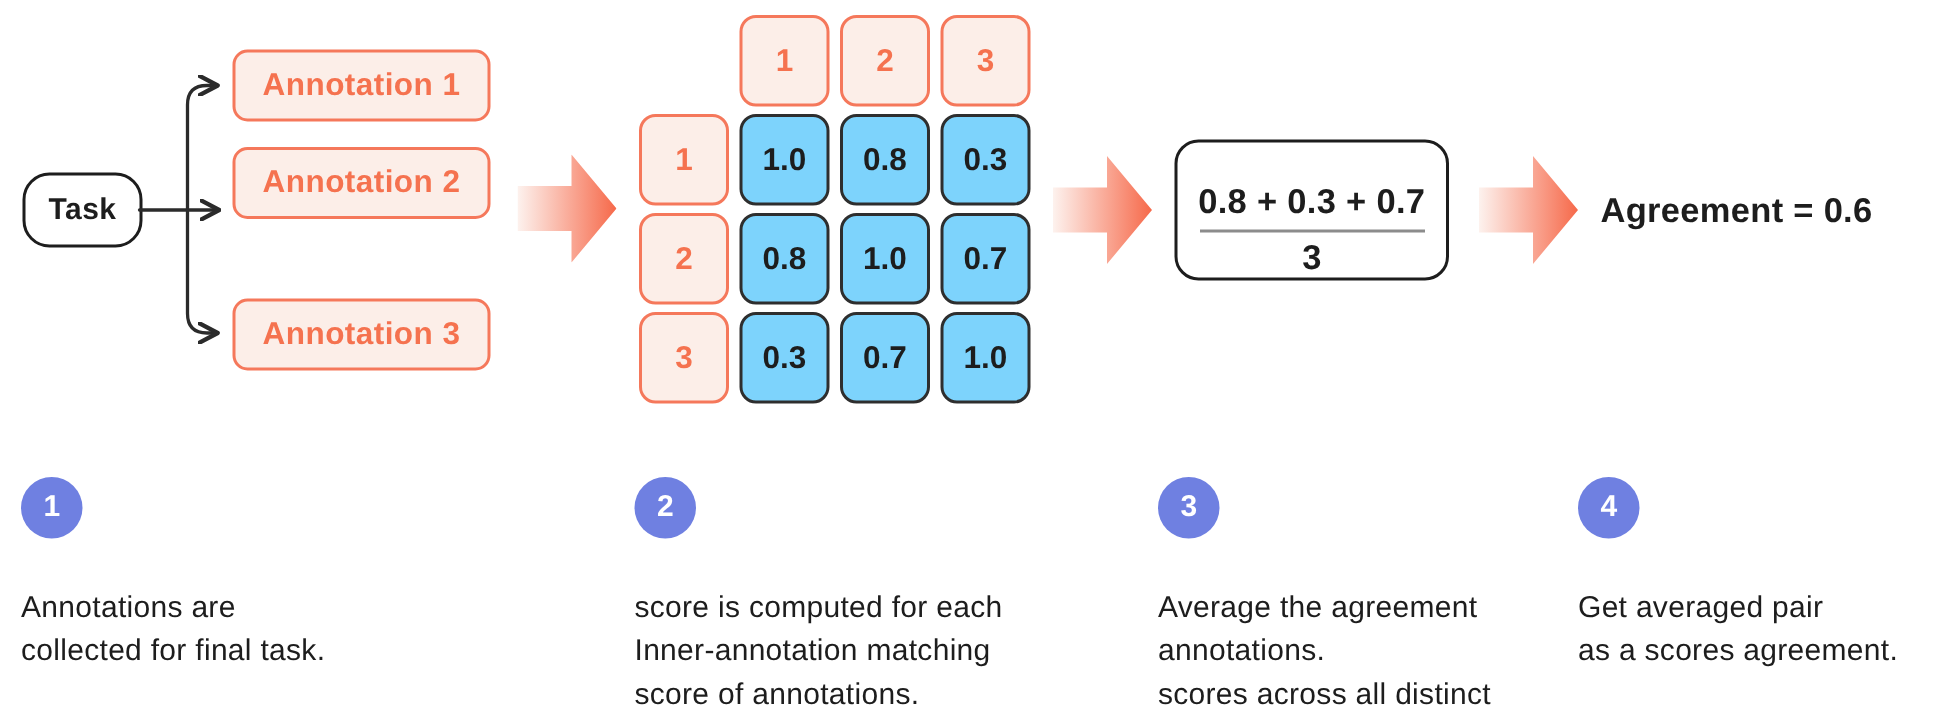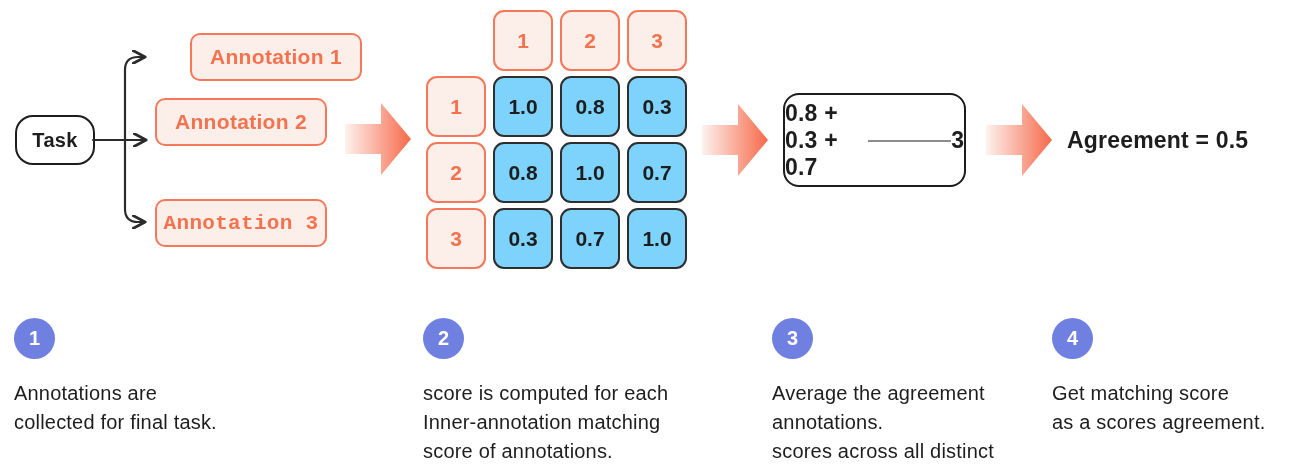--- a/index.html
+++ b/index.html
@@ -41,23 +41,23 @@
     left: 155px;
     width: 172px; height: 48px;
     border: 2px solid #f5785b;
     border-radius: 10px;
     background: #fceee8;
     display: flex; align-items: center; justify-content: center;
     color: #f5724f;
     font-size: 21px; font-weight: 700;
     letter-spacing: 0.3px;
   }
-  .annotation-1 { top: 33px; margin-left: 35px; }
+  .annotation-1 { top: 33px; }
   .annotation-2 { top: 98px; }
-  .annotation-3 { top: 199px; font-family: Liberation Mono, monospace; }
+  .annotation-3 { top: 199px; }
 
   
   .big-arrow { position: absolute; }
   .big-arrow-1 { left: 345px; top: 103px; }
   .big-arrow-2 { left: 702px; top: 104px; }
   .big-arrow-3 { left: 986px; top: 104px; }
 
   
   .matrix {
     position: absolute;
@@ -86,21 +86,21 @@
   }
 
   
   .formula-box {
     position: absolute;
     left: 783px; top: 93px;
     width: 183px; height: 94px;
     border: 2px solid #1d1d1d;
     border-radius: 16px;
     background: #ffffff;
-    display: flex; flex-direction: row;
+    display: flex; flex-direction: column;
     align-items: center; justify-content: flex-end;
   }
   .formula-numer {
     font-size: 23px; font-weight: 700;
     letter-spacing: 0.2px;
   }
   .frac-line {
     width: 150px; height: 2px;
     background: #8c8c8c;
     margin: 5px 0 3px 0;
@@ -125,21 +125,21 @@
   .step-4 { left: 1052px; }
   .step-circle {
     width: 41px; height: 41px;
     border-radius: 50%;
     background: #6f80e1;
     color: #ffffff;
     display: flex; align-items: center; justify-content: center;
     font-size: 20px; font-weight: 700;
   }
   .step-lines {
-    margin-top: 20px;
+    margin-top: 32px;
     font-size: 20px;
     line-height: 29px;
     color: #1d1d1d;
     letter-spacing: 0.2px;
     white-space: nowrap;
   }
 </style>
 </head>
 <body>
 
@@ -213,21 +213,21 @@
     <div class="cell val">0.7</div>
     <div class="cell val">1.0</div>
   </div>
 
   <div class="formula-box">
     <div class="formula-numer">0.8 + 0.3 + 0.7</div>
     <div class="frac-line"></div>
     <div class="formula-denom">3</div>
   </div>
 
-  <div class="result-text">Agreement = 0.5</div>
+  <div class="result-text">Agreement = 0.6</div>
 
   <div class="step step-1">
     <div class="step-circle">1</div>
     <div class="step-lines">
       <div>Annotations are</div>
       <div>collected for final task.</div>
     </div>
   </div>
 
   <div class="step step-2">
@@ -244,18 +244,18 @@
     <div class="step-lines">
       <div>Average the agreement</div>
       <div>annotations.</div>
       <div>scores across all distinct</div>
     </div>
   </div>
 
   <div class="step step-4">
     <div class="step-circle">4</div>
     <div class="step-lines">
-      <div>Get matching score</div>
+      <div>Get averaged pair</div>
       <div>as a scores agreement.</div>
     </div>
   </div>
 
 </div>
 
 </body></html>

